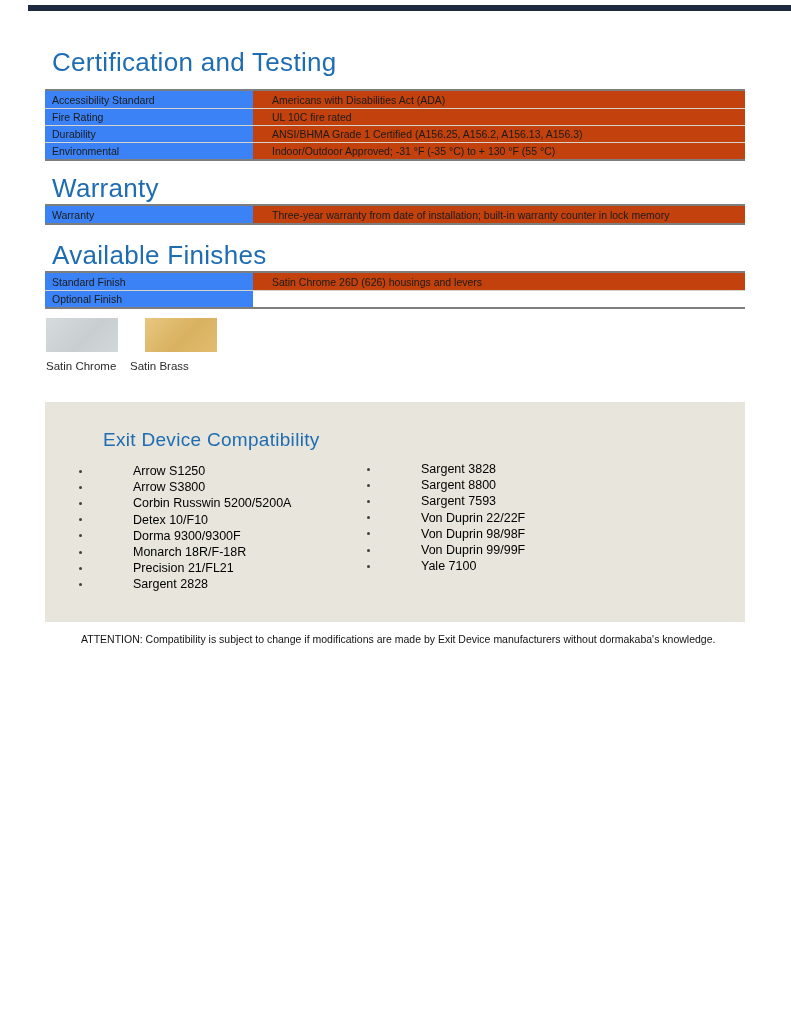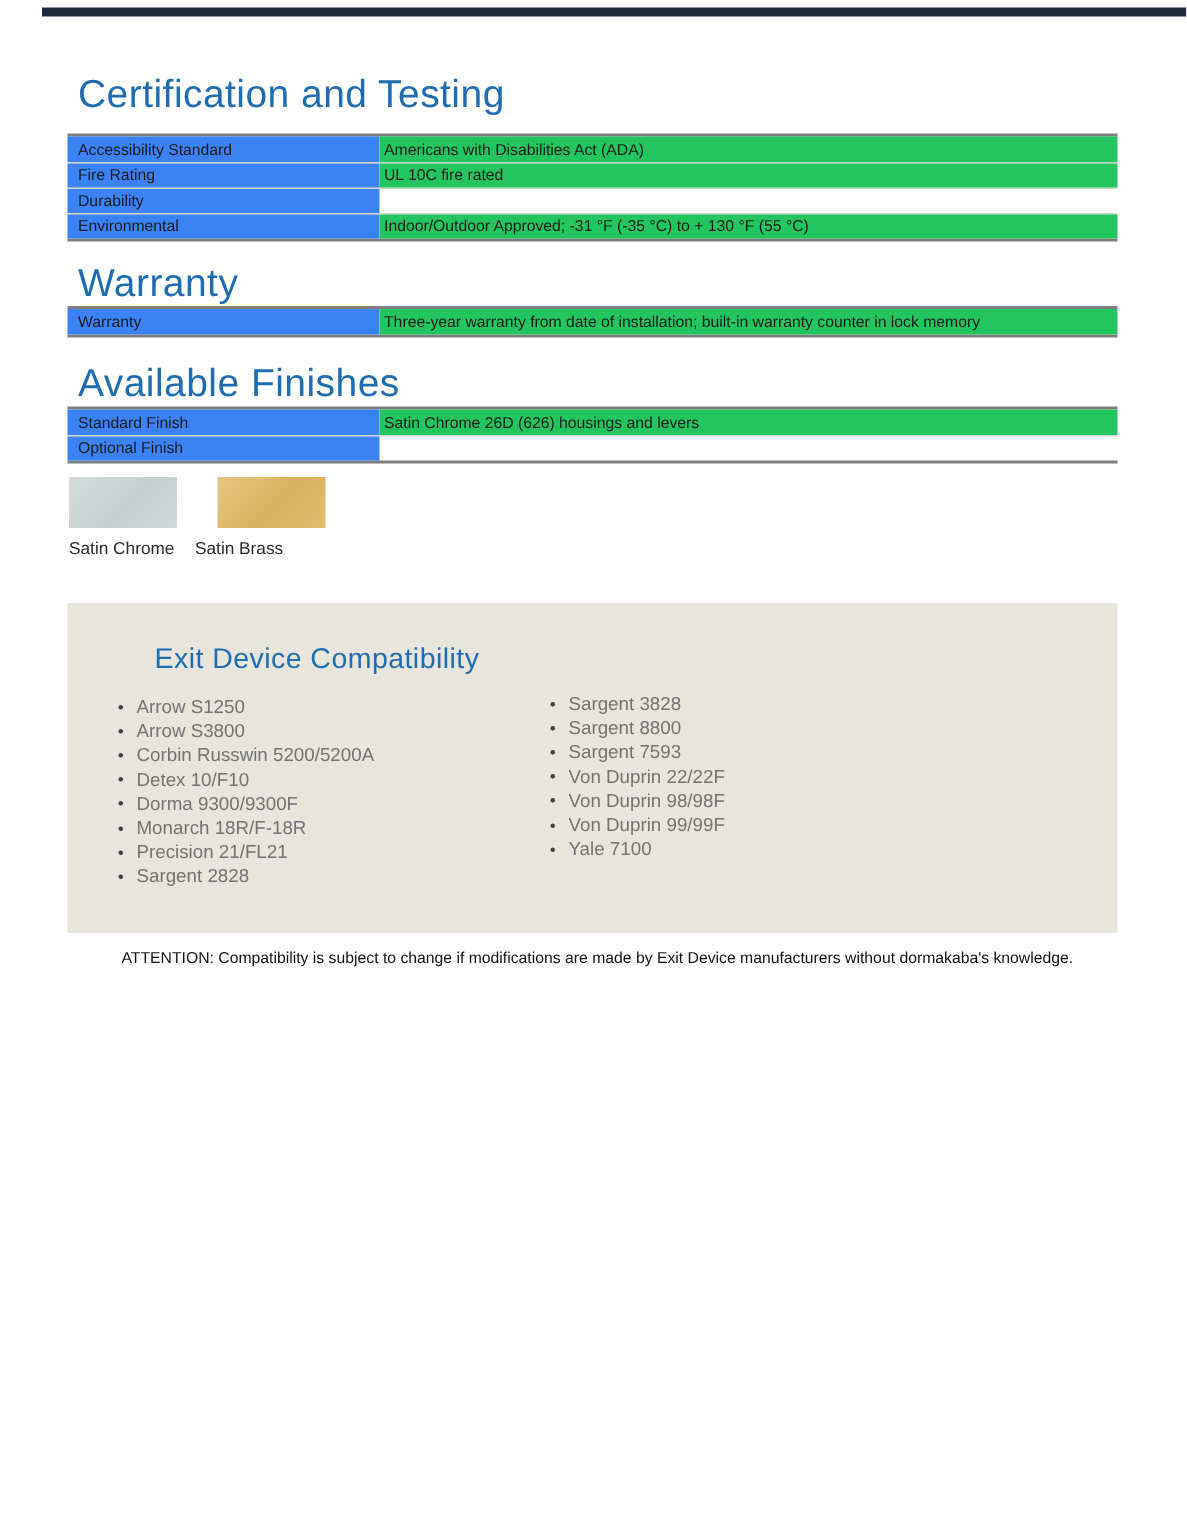--- a/index.html
+++ b/index.html
@@ -28,21 +28,21 @@
     border-bottom:2px solid #7e7e7c;
   }
   .spec .row { display:flex; height:17px; border-top:1px solid #d4d3cc; }
   .spec .row:first-child { border-top:none; }
   .cell {
     display:flex; align-items:center;
     font-size:10.5px; color:#1b1b1b;
     white-space:nowrap; overflow:hidden;
   }
   .cell.label { width:208px; padding-left:7px; background:#3b82f6; }
-  .cell.value { flex:1; padding-left:3px; background:#22c55e; }
+  .cell.value { flex:1; padding-left:19px; background:#c2410c; }
   .swatch {
     position:absolute; top:318px;
     width:72px; height:34px;
   }
   .swatch.chrome { left:46px; background:linear-gradient(135deg,#d6dbdc 0%,#c9cfd1 55%,#d2d7d8 100%); }
   .swatch.brass  { left:145px; background:linear-gradient(135deg,#e7c77f 0%,#d9b160 55%,#e2bd70 100%); }
   .swatch-label {
     position:absolute; top:360px;
     font-size:11.5px; color:#2a2a2a; white-space:nowrap;
   }
@@ -60,21 +60,21 @@
   }
   .list { position:absolute; list-style:none; }
   .list.left  { left:34px;  top:61px; }
   .list.right { left:322px; top:59px; }
   .list li { display:flex; height:16.2px; align-items:center; }
   .blt {
     width:3px; height:3px; border-radius:50%;
     background:#3f3f3f; margin-right:9px; flex:none;
   }
   .list li span.txt {
-    font-size:12.5px; color:#737373; white-space:nowrap;
+    font-size:12.5px; color:#000000; white-space:nowrap;margin-left:42px;
   }
   .attention {
     position:absolute; left:45px; top:633px;
     font-size:10.5px; color:#111111; white-space:nowrap;margin-left:36px;
   }
 </style>
 </head>
 <body>
 
 <div class="page">
@@ -87,20 +87,21 @@
     <div class="row">
       <div class="cell label">Accessibility Standard</div>
       <div class="cell value">Americans with Disabilities Act (ADA)</div>
     </div>
     <div class="row">
       <div class="cell label">Fire Rating</div>
       <div class="cell value">UL 10C fire rated</div>
     </div>
     <div class="row">
       <div class="cell label">Durability</div>
+      <div class="cell value">ANSI/BHMA Grade 1 Certified (A156.25, A156.2, A156.13, A156.3)</div>
     </div>
     <div class="row">
       <div class="cell label">Environmental</div>
       <div class="cell value">Indoor/Outdoor Approved; -31 °F (-35 °C) to + 130 °F (55 °C)</div>
     </div>
   </div>
 
   <div class="h1" style="top:173px">Warranty</div>
 
   <div class="spec" style="top:204px">

